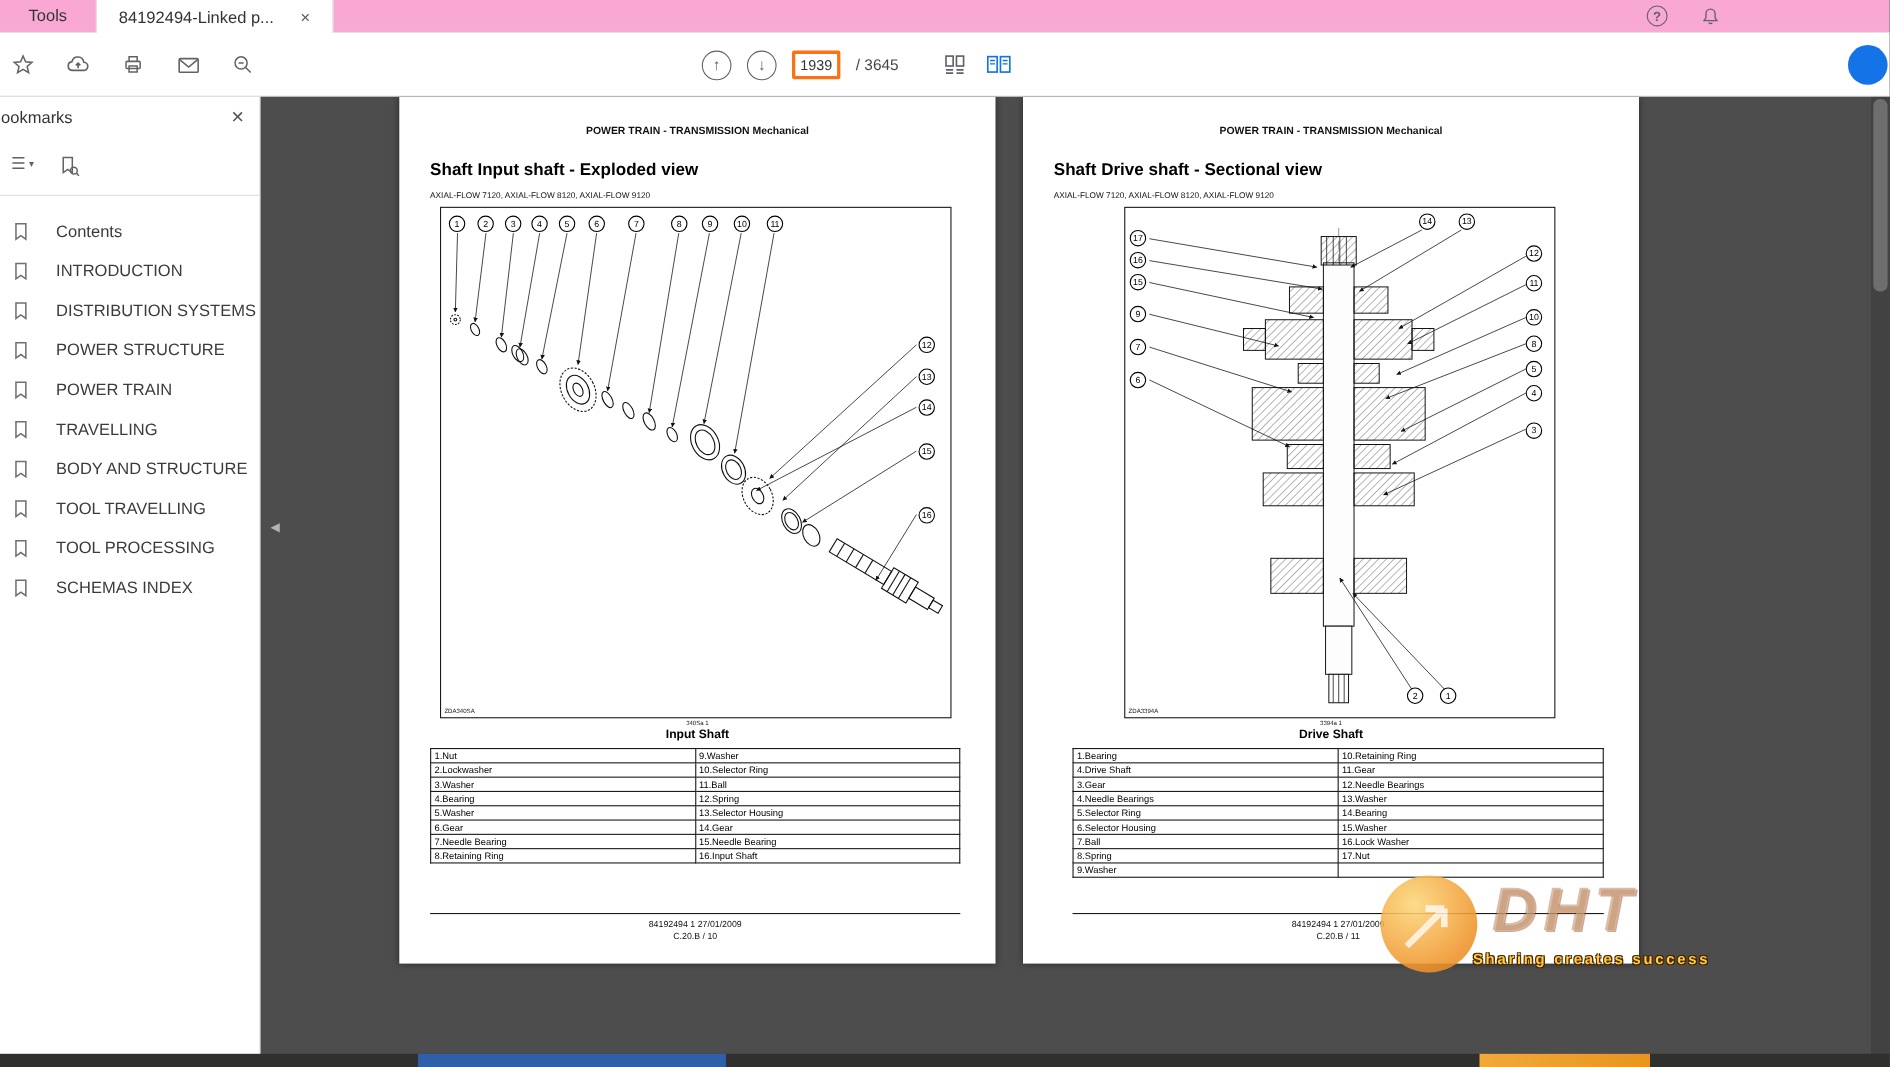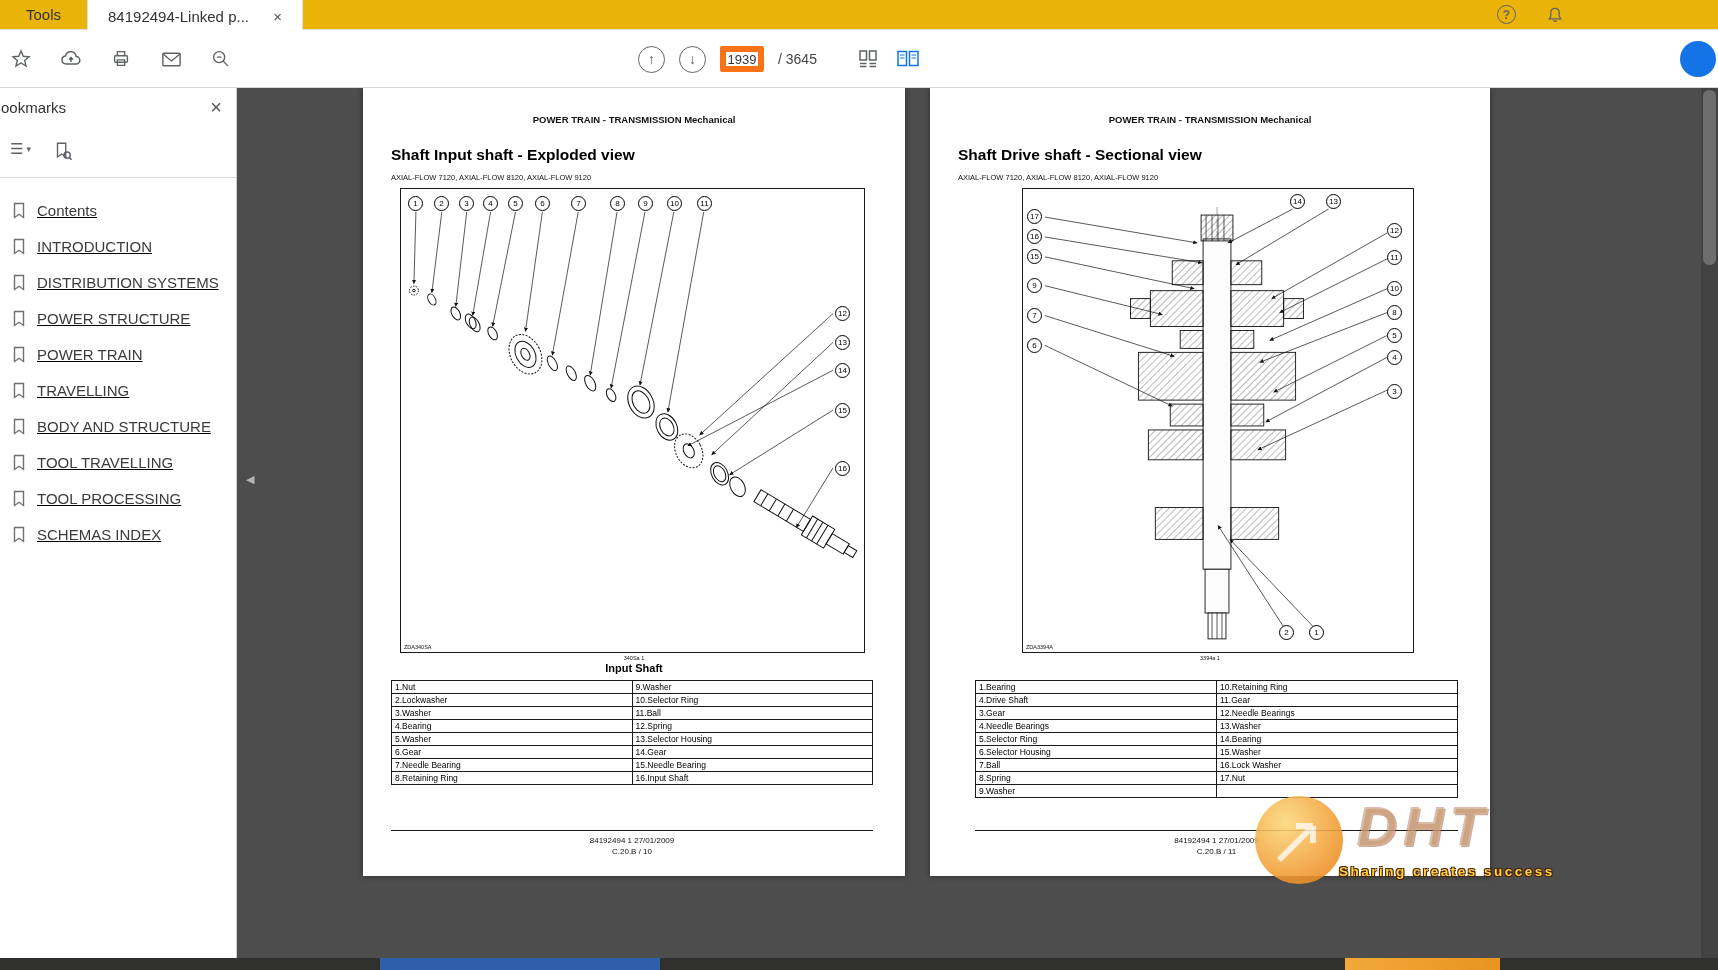--- a/index.html
+++ b/index.html
@@ -1,58 +1,58 @@
 <!DOCTYPE html>
 <html><head>
 <meta charset="utf-8">
 <style>
   * { box-sizing: border-box; margin: 0; padding: 0; }
   html,body { width:1718px; height:970px; overflow:hidden; }
   body { font-family:"Liberation Sans", sans-serif; background:#4d4d4d; }
   .app { position:relative; width:1718px; height:970px; }
 
   
-  .tabbar { position:absolute; left:0; top:0; width:100%; height:30px; background:#eab308;
+  .tabbar { position:absolute; left:0; top:0; width:100%; height:30px; background:#f9a8d4;
             display:flex; align-items:stretch; border-bottom:1px solid #e2e2e2; }
   .tab { display:flex; align-items:center; padding:16px 20px; font-size:15px; color:#333; cursor:default; }
   .tab.tools { border-right:1px solid #e0e0e0; padding:0 26px; }
   .tab.doc { background:#ffffff; border-right:1px solid #e0e0e0; width:215px; justify-content:space-between; }
   .tab.doc .lbl { white-space:nowrap; overflow:hidden; }
   .tab-close { color:#555; font-size:15px; margin-left:10px; cursor:pointer; }
   .tabbar-right { margin-left:auto; display:flex; align-items:center; gap:26px; padding-right:150px; }
   .help-ico { width:19px; height:19px; border:1.6px solid #5f6368; border-radius:50%;
               color:#5f6368; font-size:12px; font-weight:bold; display:flex; align-items:center; justify-content:center; }
 
   
   .toolbar { position:absolute; left:0; top:30px; width:100%; height:58px; background:#ffffff;
              border-bottom:1px solid #d6d6d6; }
   .tb-left { position:absolute; left:8px; top:0; height:58px; display:flex; align-items:center; gap:24px; }
   .tb-center { position:absolute; left:638px; top:0; height:58px; display:flex; align-items:center; gap:14px; }
   .tb-ico { width:26px; height:26px; display:flex; align-items:center; justify-content:center; color:#5f6368; cursor:pointer; }
   .tb-ico svg { stroke:#5f6368; fill:none; stroke-width:1.5; }
   .circle-btn { width:27px; height:27px; border:1.5px solid #5f6368; border-radius:50%;
                 display:flex; align-items:center; justify-content:center; font-size:14px; color:#5f6368; cursor:pointer; }
-  .page-input { width:44px; height:26px; border:6px solid #f97316; border-radius:2px; font-size:13px;
+  .page-input { width:44px; height:26px; border:3px solid #f97316; border-radius:2px; font-size:13px;
                 text-align:center; color:#333; font-family:"Liberation Sans",sans-serif; }
   .page-total { font-size:14px; color:#444; margin-right:24px; }
   .avatar { position:absolute; right:2px; top:11px; width:36px; height:36px; border-radius:50%; background:#1473e6; cursor:pointer; }
 
   
   .sidebar { position:absolute; left:0; top:88px; bottom:0; width:237px; background:#ffffff;
              border-right:1px solid #cfcfcf; overflow:hidden; }
   .sb-head { position:relative; height:42px; }
   .sb-title { position:absolute; left:-9px; top:11px; font-size:15px; color:#333; }
   .sb-close { position:absolute; right:14px; top:8px; font-size:20px; color:#555; cursor:pointer; }
   .sb-tools { position:relative; height:48px; border-bottom:1px solid #dcdcdc; }
   .sb-tool { position:absolute; top:10px; color:#5f6368; cursor:pointer; display:flex; align-items:center; }
   .sb-tool.t1 { left:10px; font-size:15px; }
   .sb-tool.t1 .caret { font-size:9px; margin-left:3px; }
   .sb-tool.t2 { left:52px; }
   .sb-items { padding-top:14px; display:flex; flex-direction:column; }
-  .sb-item { height:36px; display:flex; align-items:center; gap:11px; padding-left:12px; cursor:pointer;text-decoration:underline; }
+  .sb-item { height:36px; display:flex; align-items:center; gap:25px; padding-left:12px; cursor:pointer; }
   .sb-item .lbl { font-size:15px; color:#3b3b3b; white-space:nowrap; }
   .collapse-handle { position:absolute; left:246px; top:473px; color:#b3b3b3; font-size:11px; cursor:pointer; z-index:5; }
 
   
   .content { position:absolute; left:237px; top:88px; right:0; bottom:0; background:#4d4d4d; overflow:hidden; }
   .page { position:absolute; top:0; background:#ffffff; height:788px; box-shadow:0 0 6px rgba(0,0,0,.45); }
   .page.left { left:126px; width:542px; }
   .page.right { left:693px; width:560px; }
 
   .p-header { position:absolute; top:26px; left:0; width:100%; text-align:center;
@@ -479,20 +479,21 @@
         <div class="co" style="left:364px;top:116px">8</div>
         <div class="co" style="left:364px;top:139px">5</div>
         <div class="co" style="left:364px;top:161px">4</div>
         <div class="co" style="left:364px;top:195px">3</div>
         <div class="co" style="left:256px;top:436px">2</div>
         <div class="co" style="left:286px;top:436px">1</div>
         <div class="fig-code">ZDA3394A</div>
       </div>
 
       <div class="fig-ref">3394a     1</div>
+      <div class="p-caption">Drive Shaft</div>
 
       <table class="parts-table">
           <tbody>
         <tr>
               <td>1.Bearing</td>
               <td>10.Retaining Ring</td>
             </tr>
         <tr>
               <td>4.Drive Shaft</td>
               <td>11.Gear</td>

